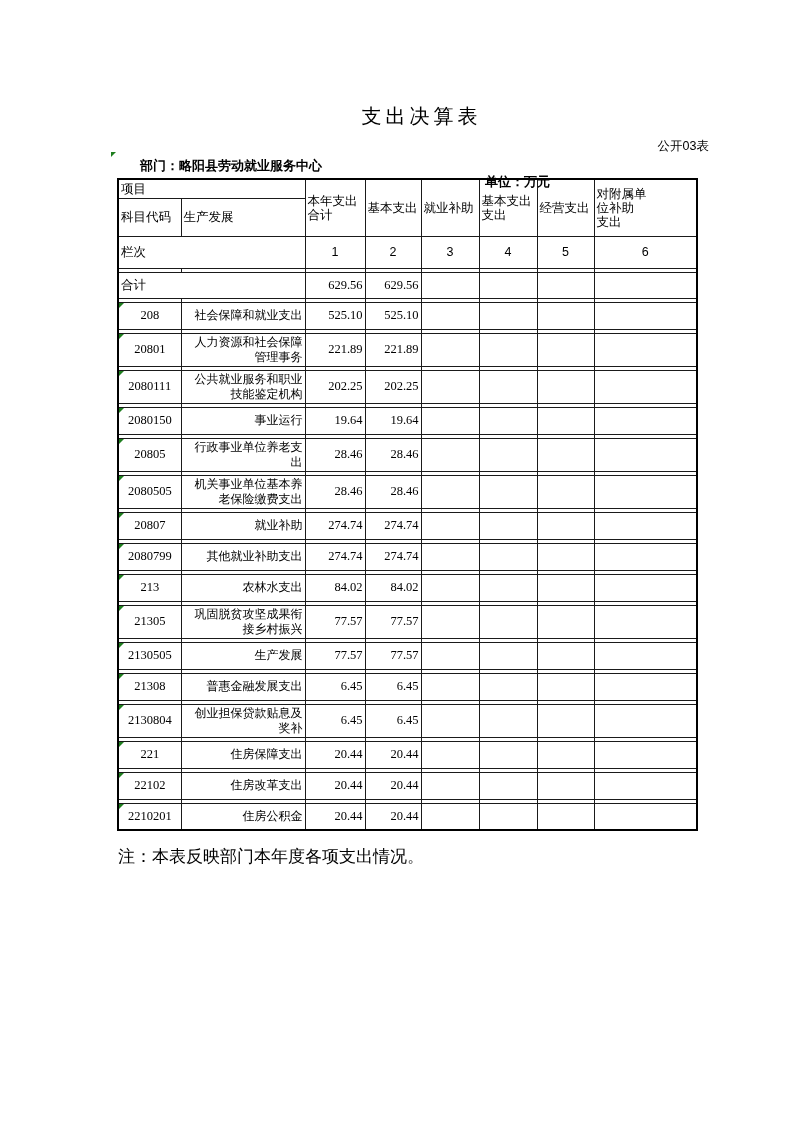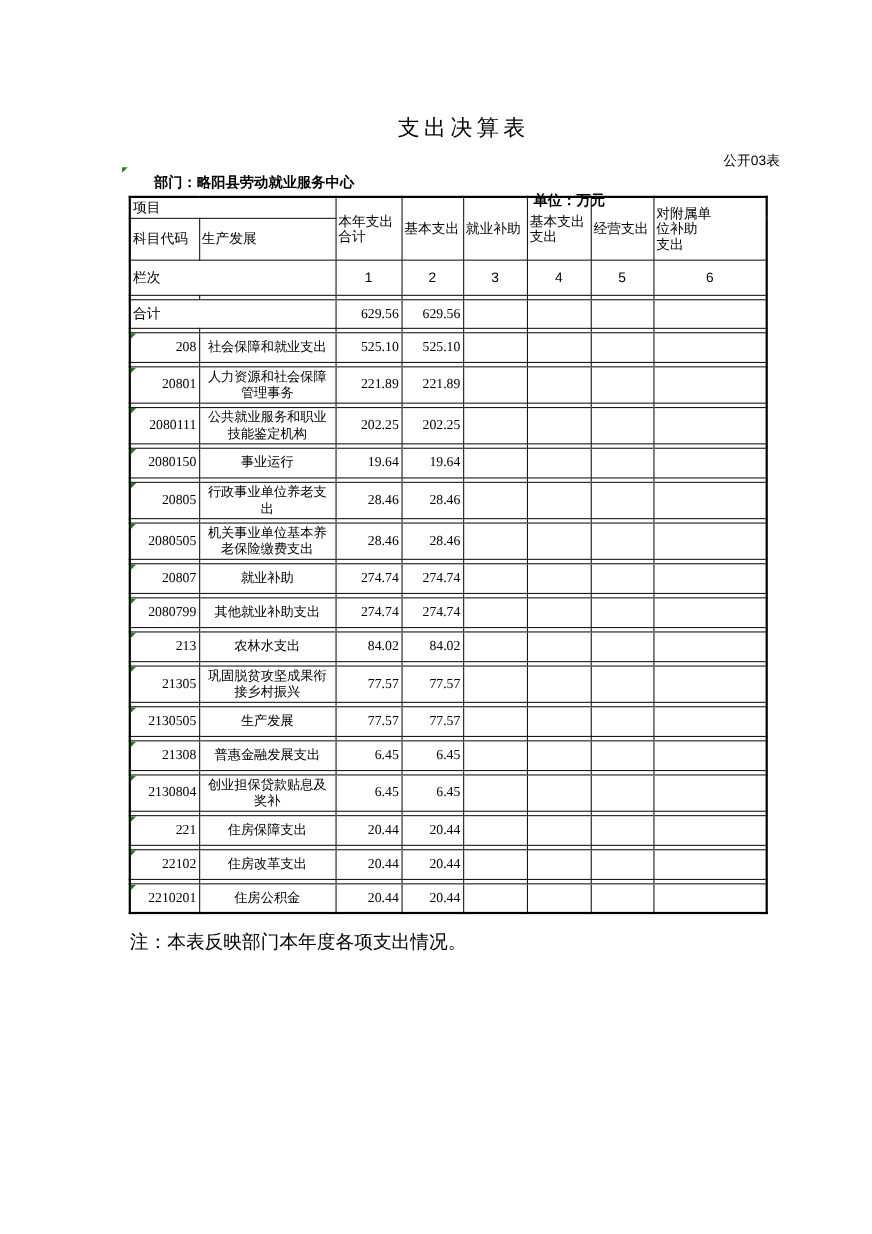--- a/index.html
+++ b/index.html
@@ -55,30 +55,30 @@
     font-family:"Liberation Sans",sans-serif;
   }
   td.num{
     text-align:right;vertical-align:middle;
     font-family:"Liberation Serif","DejaVu Serif",serif;
     font-size:12.5px;padding-right:3px;
   }
   td.total-num{font-weight:bold;}
   td.code{
     font-family:"Liberation Serif","DejaVu Serif",serif;
-    font-size:12.5px;text-align:right;vertical-align:middle;
+    font-size:12.5px;text-align:center;vertical-align:middle;
     padding-left:3px;position:relative;
   }
   td.code::before{
     content:"";position:absolute;left:0;top:0;width:0;height:0;
     border-top:5px solid #1f7f1f;border-right:5px solid transparent;
   }
   td.name{
     font-family:"Liberation Serif","DejaVu Serif",serif;
-    font-size:12px;text-align:center;vertical-align:middle;
+    font-size:12px;text-align:right;vertical-align:middle;
     line-height:15px;padding-left:2px;padding-right:2px;
   }
   tbody#rows-body tr.data{height:27px;}
   .footnote{
     position:absolute;top:845px;left:118px;
     font-family:"Liberation Serif","DejaVu Serif",serif;
     font-size:17px;
   }
 </style>
 </head>

